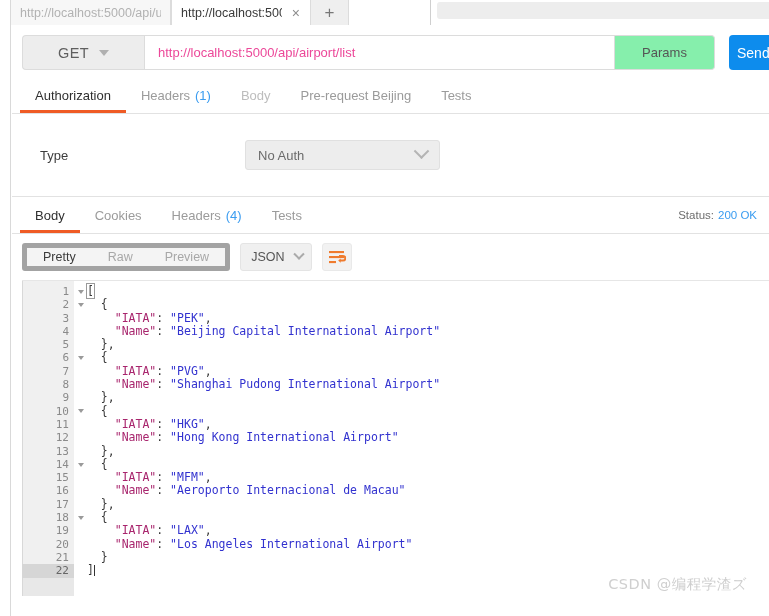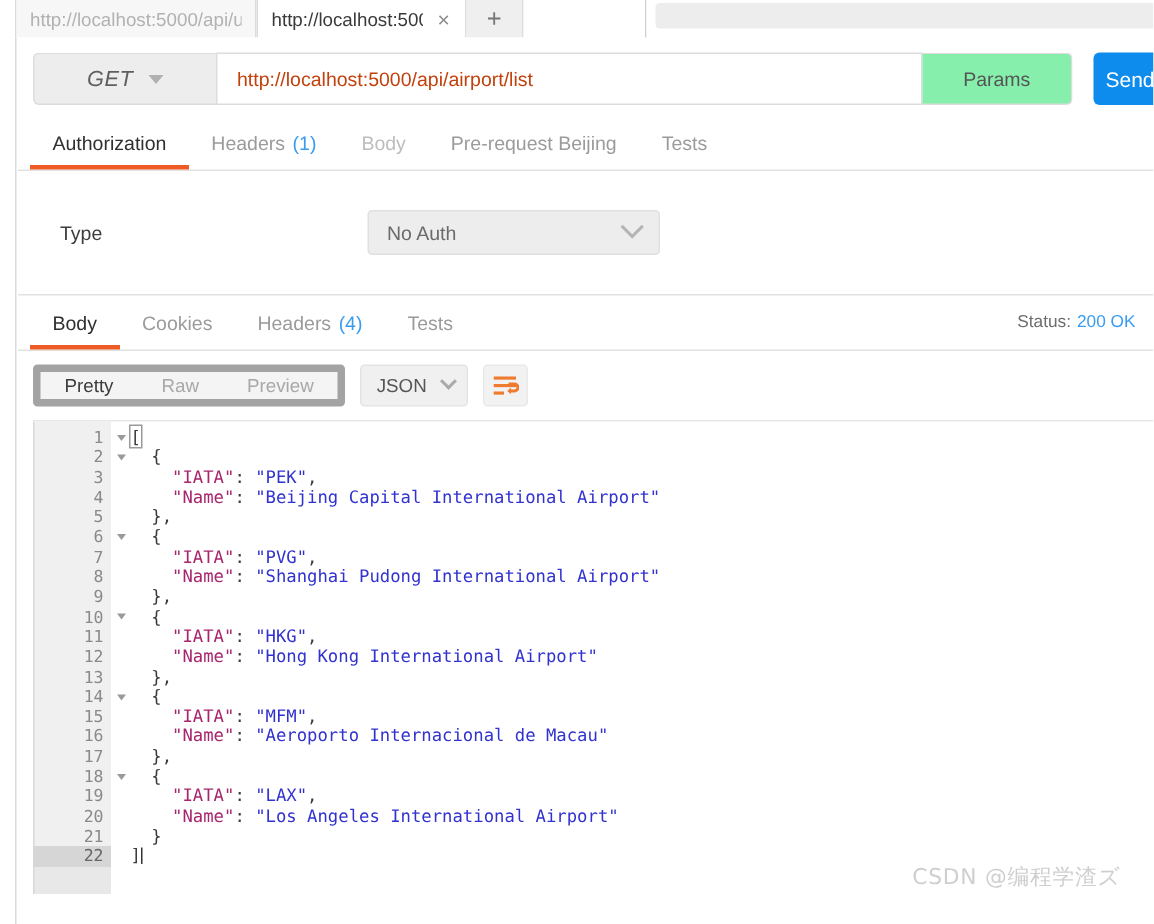--- a/index.html
+++ b/index.html
@@ -85,35 +85,35 @@
   }
   .method-box {
     width: 122px;
     background: #ededed;
     border: 1px solid #dcdcdc;
     border-right: none;
     border-radius: 4px 0 0 4px;
     display: flex; align-items: center; justify-content: center;
     gap: 10px;
   }
-  .method-label { font-size: 14.5px; color: #5f5f5f; letter-spacing: .4px; font-style: italic; }
+  .method-label { font-size: 14.5px; color: #5f5f5f; letter-spacing: .4px; }
   .caret {
     width: 0; height: 0;
     border-left: 5px solid transparent;
     border-right: 5px solid transparent;
     border-top: 6px solid #b0b0b0;
   }
   .url-input-box {
     flex: 1 1 auto;
     background: #ffffff;
     border: 1px solid #dcdcdc;
     display: flex; align-items: center;
     padding-left: 13px;
   }
-  .url-text { font-size: 13px; color: #c2410c; }
+  .url-text { font-size: 13px; color: #ec4899; }
   .params-box {
     width: 100px;
     background: #86efac;
     border: 1px solid #dcdcdc;
     border-left: none;
     border-radius: 0 4px 4px 0;
     display: flex; align-items: center; justify-content: center;
   }
   .params-text { font-size: 13px; color: #555; }
   .send-btn {

